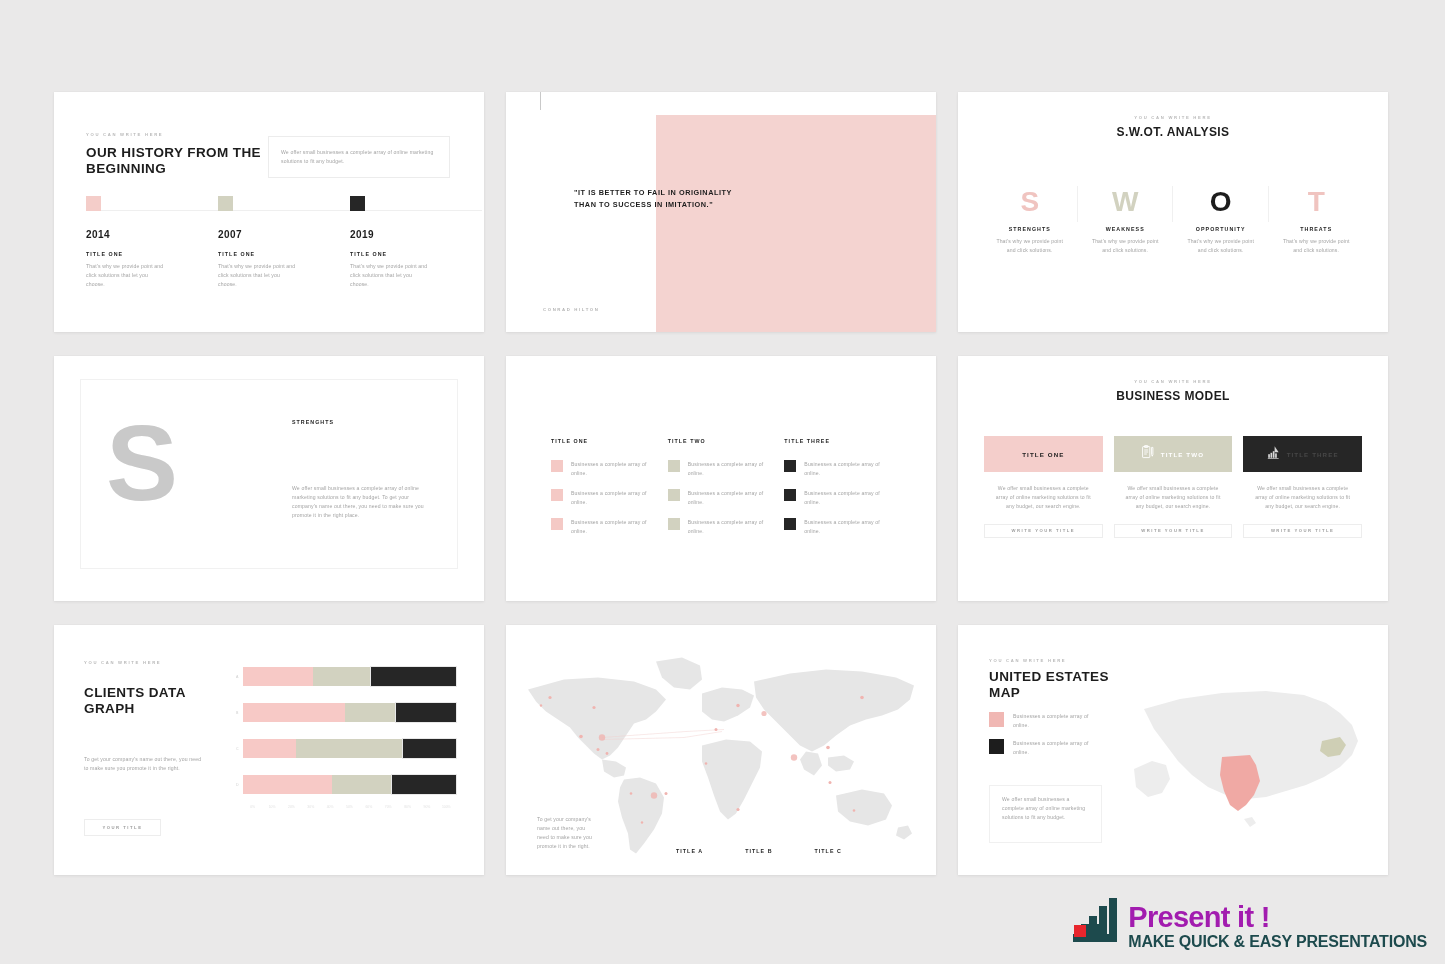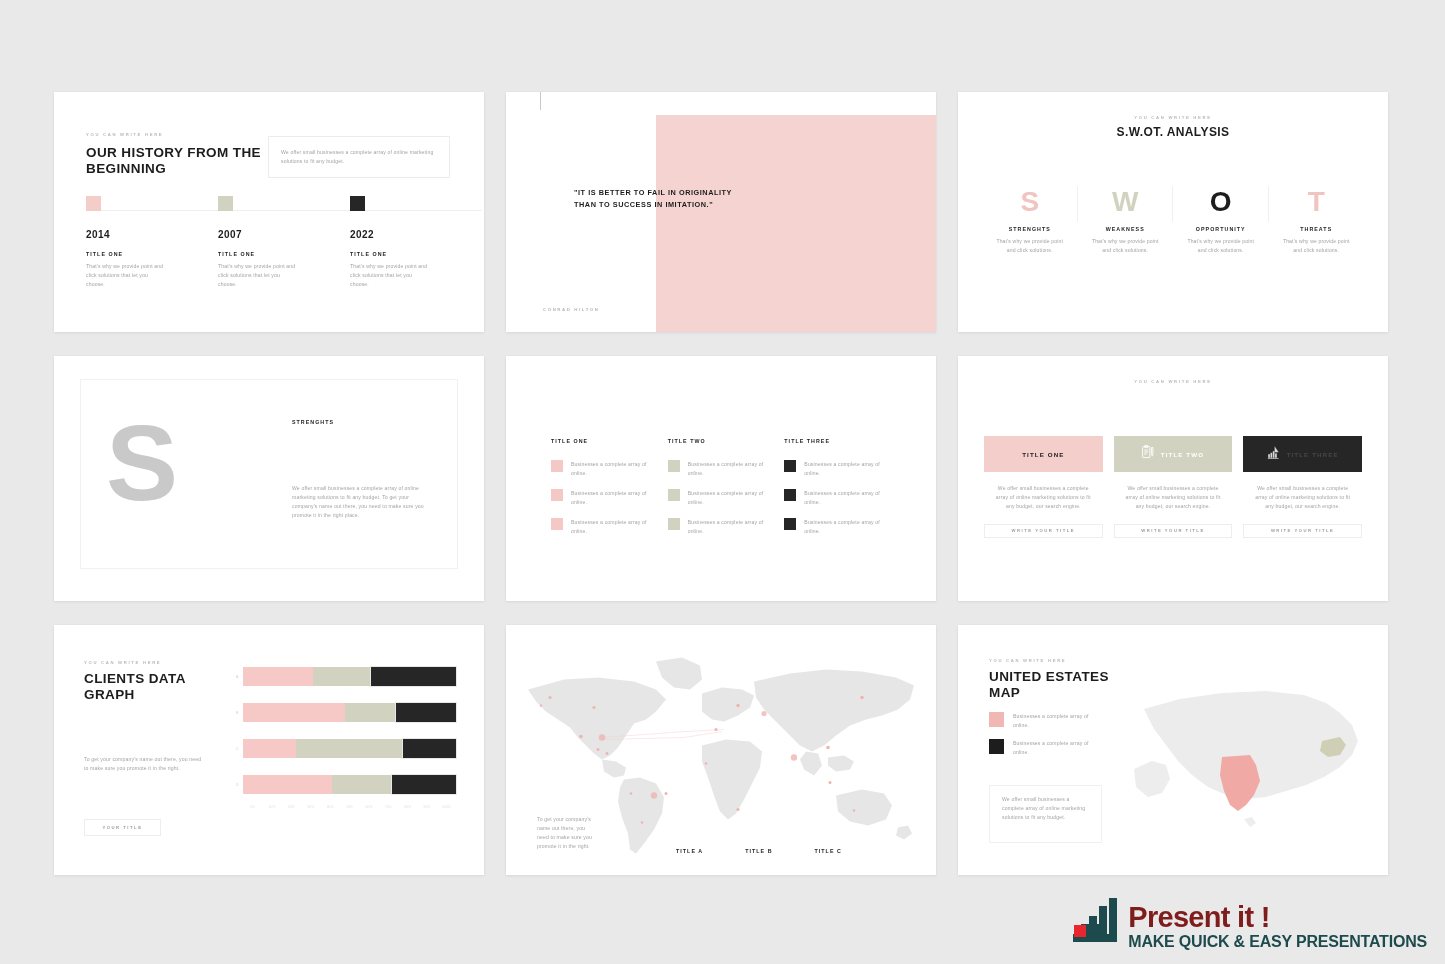--- a/index.html
+++ b/index.html
@@ -174,21 +174,21 @@
   .leg-chip { width: 15px; height: 15px; flex: none; }
   .leg-txt { width: 78px; }
   .s9-note {
     position: absolute; left: 31px; top: 160px; width: 113px; height: 58px;
     border: 1px solid #f0f0f0; padding: 9px 12px;
   }
 
   
   .logo { position: absolute; right: 18px; bottom: 14px; display: flex; align-items: flex-end; gap: 7px; }
   .logo-text { line-height: 1; }
-  .logo-word { font-size: 29px; font-weight: 800; color: #7f1d1d; letter-spacing: -0.7px; line-height: 30px; }
+  .logo-word { font-size: 29px; font-weight: 800; color: #a21caf; letter-spacing: -0.7px; line-height: 30px; }
   .logo-tag { font-size: 16px; font-weight: 700; color: #1d4a4d; letter-spacing: -0.2px; margin-top: 2px; }
 </style>
 </head>
 <body>
 
 <div class="grid">
 
   <div class="slide">
     <div class="s1-head">
       <div class="eyebrow">YOU CAN WRITE HERE</div>
@@ -206,21 +206,21 @@
         <div class="body-sm s1-d">That's why we provide point and click solutions that let you choose.</div>
       </div>
       <div>
         <div class="s1-chip" style="background:#d2d2c0"></div>
         <div class="s1-year">2007</div>
         <div class="lbl-bold s1-t">TITLE ONE</div>
         <div class="body-sm s1-d">That's why we provide point and click solutions that let you choose.</div>
       </div>
       <div>
         <div class="s1-chip" style="background:#262626"></div>
-        <div class="s1-year">2022</div>
+        <div class="s1-year">2019</div>
         <div class="lbl-bold s1-t">TITLE ONE</div>
         <div class="body-sm s1-d">That's why we provide point and click solutions that let you choose.</div>
       </div>
     </div>
   </div>
 
   <div class="slide">
     <div class="s2-bar"></div>
     <div class="s2-block" style="background:#f4d3d0"></div>
     <div class="s2-quote">"IT IS BETTER TO FAIL IN ORIGINALITY THAN TO SUCCESS IN IMITATION."</div>
@@ -309,20 +309,21 @@
           <div class="list-chip" style="background:#262626"></div>
           <div class="body-sm list-txt">Businesses a complete array of online.</div>
         </div>
       </div>
     </div>
   </div>
 
   <div class="slide">
     <div class="c-head">
       <div class="eyebrow">YOU CAN WRITE HERE</div>
+      <div class="h-title">BUSINESS MODEL</div>
     </div>
     <div class="bm-cols">
       <div>
         <div class="bm-card-top" style="background:#f4cecb">
           <span class="bm-card-title" style="color:#1d1d1d">TITLE ONE</span>
         </div>
         <div class="body-sm bm-body">We offer small businesses a complete array of online marketing solutions to fit any budget, our search engine.</div>
         <div class="bm-btn">WRITE YOUR TITLE</div>
       </div>
       <div>
@@ -358,21 +359,21 @@
         </div>
         <div class="body-sm bm-body">We offer small businesses a complete array of online marketing solutions to fit any budget, our search engine.</div>
         <div class="bm-btn">WRITE YOUR TITLE</div>
       </div>
     </div>
   </div>
 
   <div class="slide">
     <div class="s7-head">
       <div class="eyebrow">YOU CAN WRITE HERE</div>
-      <div class="h-title" style="margin-top:6px;width:120px">CLIENTS DATA GRAPH</div>
+      <div class="h-title" style="margin-top:20px;width:120px">CLIENTS DATA GRAPH</div>
     </div>
     <div class="body-sm s7-body">To get your company's name out there, you need to make sure you promote it in the right.</div>
     <div class="s7-btn">YOUR TITLE</div>
     <div class="chart" id="bar-chart">
         <div class="bar-row">
           <div class="bar-cat">A</div>
           <div class="bar-track">
             <div class="bar-seg" style="width: 33%; background: rgb(247, 201, 198);"></div>
             <div class="bar-seg" style="width: 27%; background: rgb(210, 210, 192);"></div>
             <div class="bar-seg dark" style="width: 40%; background: rgb(38, 38, 38);"></div>

